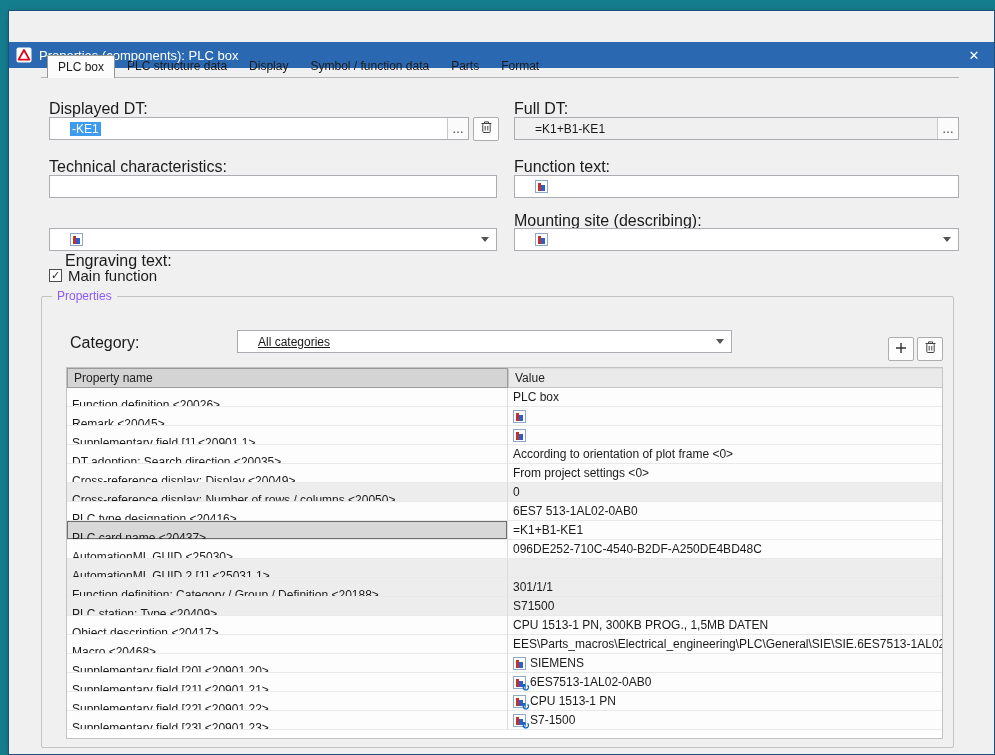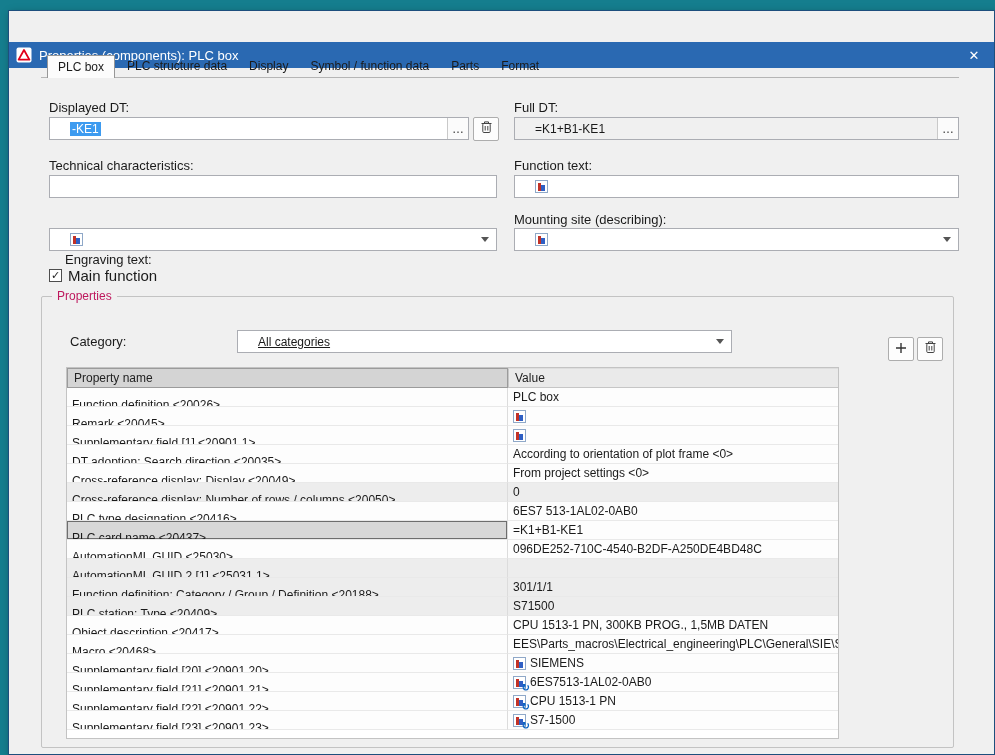--- a/index.html
+++ b/index.html
@@ -19,21 +19,21 @@
   .titlebar .close{margin-left:auto;width:40px;height:26px;display:flex;align-items:center;
     justify-content:center;font-size:13px;color:#fff;cursor:default;}
 
   
   .tabstrip{position:absolute;left:32px;right:35px;top:45px;height:22px;
     border-bottom:1px solid #b5b5b5;display:flex;align-items:flex-end;padding-left:6px;}
   .tab{height:20px;line-height:19px;padding:0 10px;font-size:12px;color:#1a1a1a;margin-right:2px;white-space:nowrap;}
   .tab.active{background:#fcfcfc;border:1px solid #979797;border-bottom:none;height:23px;
     line-height:22px;margin-bottom:-1px;}
 
-  .flabel{position:absolute;font-size:13px;color:#1a1a1a;white-space:nowrap;}
+  .flabel{position:absolute;font-size:16px;color:#1a1a1a;white-space:nowrap;}
 
   .tfield{position:absolute;height:23px;background:#fff;border:1px solid #abadb3;
     font-size:12px;color:#1a1a1a;display:flex;align-items:center;padding-left:20px;overflow:hidden;}
   .tfield.readonly{background:#f0f0f0;}
   .spacer{flex:1;}
   .browse{flex:none;width:21px;align-self:stretch;border-left:1px solid #c9c9c9;background:#fbfbfb;
     display:flex;align-items:center;justify-content:center;font-size:12px;color:#333;cursor:default;}
   .sel{background:#3d9bf0;color:#fff;padding:0 2px;}
   .arrow-down{width:0;height:0;border-left:4px solid transparent;border-right:4px solid transparent;
     border-top:5px solid #555;margin-right:7px;flex:none;}
@@ -52,24 +52,24 @@
   
   .cbrow{position:absolute;display:flex;align-items:center;font-size:15px;color:#1a1a1a;}
   .cb{width:13px;height:13px;border:1px solid #4d4d4d;background:#fff;display:inline-flex;
     align-items:center;justify-content:center;margin-right:6px;flex:none;}
   .cb.checked::after{content:"✓";font-size:11px;color:#222;line-height:1;}
 
   
   .groupbox{position:absolute;left:32px;top:285px;width:913px;height:452px;
     border:1px solid #c3c3c3;border-radius:2px;}
   .gb-legend{position:absolute;top:-8px;left:10px;background:#f0f0f0;padding:0 5px;
-    font-size:12px;color:#be185d;}
-
-  
-  .ptable{position:absolute;left:24px;top:70px;width:773px;height:372px;background:#fff;
+    font-size:12px;color:#8b5cf6;}
+
+  
+  .ptable{position:absolute;left:24px;top:70px;width:877px;height:372px;background:#fff;
     border:1px solid #c3c3c3;overflow:hidden;font-size:12px;}
   .thead{display:flex;height:20px;}
   .th{padding:2px 6px;color:#222;white-space:nowrap;overflow:hidden;}
   .th.name{width:441px;background:#d4d4d4;border:1px solid #9b9b9b;}
   .th.value{flex:1;background:#eaeaea;border-top:1px solid #dedede;border-bottom:1px solid #c6c6c6;
     border-left:1px solid #c6c6c6;}
   .trow{display:flex;height:19px;line-height:18px;background:#fdfdfd;}
   .cellx{padding:8px 5px;white-space:nowrap;overflow:hidden;border-bottom:1px solid #e9e9e9;color:#1a1a1a;}
   .cellx.name{width:441px;border-right:1px solid #dcdcdc;}
   .cellx.value{flex:1;display:flex;align-items:center;}

